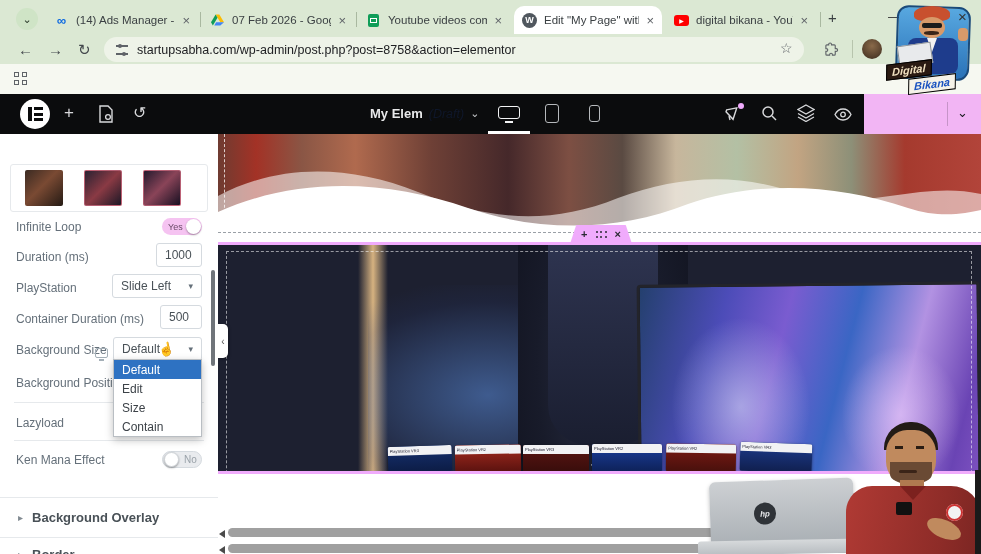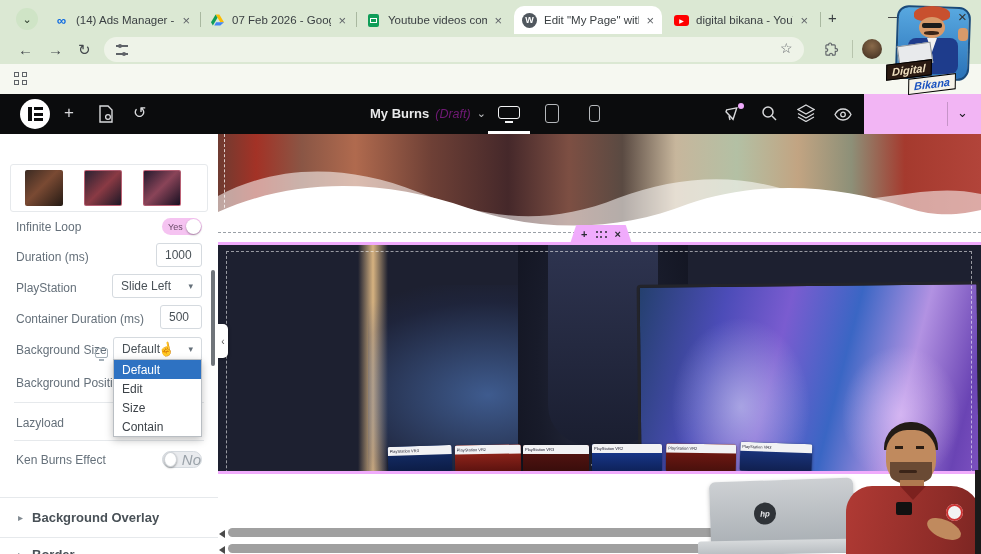--- a/index.html
+++ b/index.html
@@ -117,20 +117,21 @@
 
   <div class="abs addrbar"></div>
   <div class="abs navic" style="left:18px;top:41px;">←</div>
   <div class="abs navic" style="left:48px;top:41px;">→</div>
   <div class="abs navic" style="left:78px;top:41px;">↻</div>
   <div class="abs omni">
     <span style="display:inline-block;width:12px;height:10px;border-top:2px solid #5f6368;border-bottom:2px solid #5f6368;position:relative;">
         <i style="position:absolute;left:2px;top:-3px;width:4px;height:4px;background:#5f6368;border-radius:50%;"></i>
         <i style="position:absolute;right:2px;bottom:-3px;width:4px;height:4px;background:#5f6368;border-radius:50%;"></i>
       </span>
+    <span class="url">startupsabha.com/wp-admin/post.php?post=8758&amp;action=elementor</span>
   </div>
   <div class="abs" style="left:780px;top:40px;font-size:14px;color:#5f6368;">☆</div>
   <div class="abs" style="left:824px;top:42px;">
     <svg width="15" height="15" viewBox="0 0 16 16">
         <path d="M13 7h-1V4a1 1 0 0 0-1-1H8V2.5A1.5 1.5 0 0 0 5 2.5V3H3a1 1 0 0 0-1 1v3h.5a1.5 1.5 0 0 1 0 3H2v3a1 1 0 0 0 1 1h3v-.5a1.5 1.5 0 0 1 3 0v.5h2a1 1 0 0 0 1-1v-3h1a1.5 1.5 0 0 0 0-3z" fill="none" stroke="#5f6368" stroke-width="1.2"></path>
       </svg>
   </div>
   <div class="abs" style="left:852px;top:40px;width:1px;height:18px;background:#b7c4ad;"></div>
   <div class="abs" style="left:862px;top:39px;width:20px;height:20px;border-radius:50%;background:radial-gradient(circle at 50% 35%,#8a6a4a,#4a3categorie2a 70%,#2a1d14);background:radial-gradient(circle at 50% 35%,#8a6a4a,#3a2a1d);"></div>
   <div class="abs" style="left:962px;top:40px;font-size:13px;color:#5f6368;">⋮</div>
@@ -154,22 +155,22 @@
   <div class="abs" style="left:98px;top:105px;z-index:2;">
     <svg width="16" height="18" viewBox="0 0 16 18">
         <path d="M2 1h8l4 4v12H2z" fill="none" stroke="#d8d9db" stroke-width="1.4"></path>
         <circle cx="10" cy="12" r="2.4" fill="none" stroke="#d8d9db" stroke-width="1.3"></circle>
       </svg>
   </div>
   <div class="abs eicon" style="left:133px;top:103px;font-size:16px;z-index:2;">↺</div>
 
   <div class="vsep" style="left:356px;"></div>
   <div class="abs" style="left:370px;top:106px;display:flex;align-items:center;gap:6px;z-index:2;">
-    <span style="font-size:13px;color:#e8e9ea;font-weight:600;">My Burns</span>
-    <span style="font-size:12.5px;color:#701a75;font-style:italic;">(Draft)</span>
+    <span style="font-size:13px;color:#e8e9ea;font-weight:600;">My Elem</span>
+    <span style="font-size:12.5px;color:#0f172a;font-style:italic;">(Draft)</span>
     <span style="font-size:11px;color:#c4c6c8;">⌄</span>
   </div>
   <div class="vsep" style="left:477px;"></div>
 
   <div class="abs" style="left:498px;top:106px;width:22px;height:14px;z-index:2;">
     <span class="devbox" style="display:block;width:22px;height:13px;border-color:#f2f3f4;"></span>
     <span style="position:absolute;left:7px;bottom:-3px;width:8px;height:2px;background:#f2f3f4;"></span>
   </div>
   <div class="abs" style="left:488px;top:131px;width:42px;height:2.5px;background:#fff;z-index:2;"></div>
   <div class="abs" style="left:545px;top:104px;z-index:2;">
@@ -343,24 +344,24 @@
     <span class="monico abs" style="left:110px;top:243px;"></span>
 
     <div class="pdivider" style="top:268px;"></div>
 
     
     <div class="abs plabel" style="left:16px;top:282px;">Lazyload</div>
 
     <div class="pdivider" style="top:306px;"></div>
 
     
-    <div class="abs plabel" style="left:16px;top:319px;">Ken Burns Effect</div>
+    <div class="abs plabel" style="left:16px;top:319px;">Ken Mana Effect</div>
     <div class="toggle" style="left:162px;top:317px;background:#e9ebee;border:1px solid #d5dadf;">
       <span class="knob" style="margin-left:1px;border:1px solid #d0d4d8;"></span>
-      <span style="font-size:15px;color:#9aa2a9;margin-left:5px;font-style:italic;">No</span>
+      <span style="font-size:10px;color:#9aa2a9;margin-left:5px;">No</span>
     </div>
 
     <div class="pdivider" style="top:363px;left:0;width:218px;"></div>
     <div class="abs" style="left:18px;top:376px;display:flex;gap:9px;align-items:center;">
       <span class="caret">▸</span>
       <span class="sechead">Background Overlay</span>
     </div>
     <div class="pdivider" style="top:403px;left:0;width:218px;"></div>
     <div class="abs" style="left:18px;top:413px;display:flex;gap:9px;align-items:center;">
       <span class="caret">▸</span>

